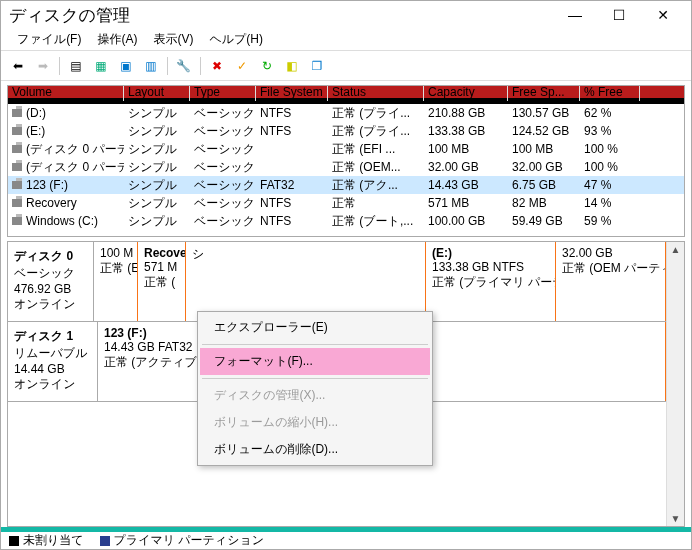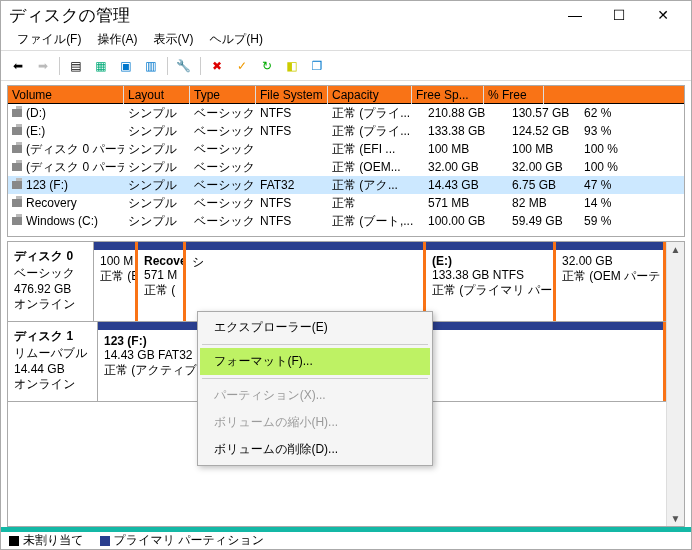--- a/index.html
+++ b/index.html
@@ -7,45 +7,45 @@
 .titlebar { height: 28px; display: flex; align-items: center; padding: 0 6px; }
 .titlebar .title { flex: 1; font-size: 17px; padding-left: 2px; }
 .titlebar .winbtn { width: 44px; height: 28px; display: flex; align-items: center; justify-content: center; cursor: pointer; font-size: 14px; }
 .menubar { height: 22px; display: flex; align-items: center; padding: 0 8px; border-bottom: 1px solid #ddd; }
 .menubar span { padding: 2px 8px; cursor: pointer; }
 .toolbar { height: 30px; display: flex; align-items: center; padding: 2px 6px; gap: 3px; border-bottom: 1px solid #ddd; }
 .toolbar .tb { width: 22px; height: 22px; display: flex; align-items: center; justify-content: center; cursor: pointer; border: 1px solid transparent; border-radius: 2px; }
 .toolbar .sep { width: 1px; height: 18px; background: #ccc; margin: 0 2px; }
 .pane-top { flex: 0 0 152px; border: 1px solid #aaa; margin: 4px 6px 0 6px; overflow: hidden; display: flex; flex-direction: column; }
 .thead, .trow { display: flex; align-items: center; height: 18px; }
-.thead { background: #f97316; border-bottom: 1px solid #000000; }
+.thead { background: #b91c1c; border-bottom: 6px solid #000000; }
 .thead > div { border-right: 1px solid #ddd; padding: 2px 4px; white-space: nowrap; overflow: hidden; }
 .trow > div { padding: 2px 4px; white-space: nowrap; overflow: hidden; text-overflow: clip; }
 .c0 { width: 116px; } .c1 { width: 66px; } .c2 { width: 66px; } .c3 { width: 72px; } .c4 { width: 96px; } .c5 { width: 84px; } .c6 { width: 72px; } .c7 { width: 60px; }
 .trow.selected { background: #cce8ff; }
 .vol-icon { display: inline-block; width: 10px; height: 8px; background: #888; margin-right: 4px; position: relative; top: 0; }
 .vol-icon::before { content: ""; position: absolute; top: -3px; left: 4px; width: 6px; height: 3px; background: #bbb; }
 .pane-bot { flex: 1; margin: 4px 6px 0 6px; border: 1px solid #aaa; overflow: hidden; }
 .diskrow { display: flex; border-bottom: 1px solid #aaa; height: 80px; }
 .diskhead { width: 90px; border-right: 1px solid #aaa; padding: 6px; }
 .diskhead .dname { font-weight: bold; }
 .stripe { height: 8px; background: #2a3f8f; }
 .part-area { flex: 1; display: flex; }
-.partition { border-right: 3px solid #f97316; display: flex; flex-direction: column; }
+.partition { border-right: 1px solid #f97316; display: flex; }
 .partition .pbody { padding: 4px 6px; flex: 1; overflow: hidden; white-space: nowrap; }
 .partition .pname { font-weight: bold; }
 .scrollbar { width: 18px; background: #f0f0f0; border-left: 1px solid #ddd; display: flex; flex-direction: column; justify-content: space-between; align-items: center; }
 .scrollbar .arr { width: 100%; text-align: center; font-size: 10px; color: #555; padding: 2px 0; cursor: pointer; }
 .legend { height: 22px; display: flex; align-items: flex-end; padding: 0 8px; gap: 6px; border-top: 5px solid #14b8a6; margin-top: auto; }
 .lg { display: flex; align-items: center; gap: 4px; margin-right: 10px; }
 .lg .sq { width: 10px; height: 10px; }
 .context { position: absolute; left: 196px; top: 230px; width: 236px; background: #f5f5f5; border: 1px solid #aaa; box-shadow: 2px 2px 6px rgba(0,0,0,0.25); z-index: 50; padding: 2px; }
 .context .mi { padding: 5px 14px; cursor: pointer; }
 .context .mi.disabled { color: #9a9a9a; cursor: default; }
-.context .mi.hl { background: #bef264; }
+.context .mi.hl { background: #f9a8d4; }
 .context hr { border: none; border-top: 1px solid #ccc; margin: 3px 2px; }
 .wrap { position: relative; flex: 1; display: flex; flex-direction: column; }
 </style>
 </head>
 <body>
 
 <div class="titlebar">
   <span class="title">ディスクの管理</span>
   <div class="winbtn">—</div>
   <div class="winbtn">☐</div>
@@ -78,20 +78,21 @@
 </div>
 
 <div class="wrap">
 
 <div class="pane-top">
   <div class="thead">
     <div class="c0">Volume</div>
     <div class="c1">Layout</div>
     <div class="c2">Type</div>
     <div class="c3">File System</div>
+    <div class="c4">Status</div>
     <div class="c5">Capacity</div>
     <div class="c6">Free Sp...</div>
     <div class="c7">% Free</div>
   </div>
   <div id="volrows">
         <div class="trow">
           <div class="c0"><span class="vol-icon"></span>(D:)</div>
           <div class="c1">シンプル</div>
           <div class="c2">ベーシック</div>
           <div class="c3">NTFS</div>
@@ -249,19 +250,19 @@
         <div class="sq" style="background:#2a3f8f;"></div>
         <span>プライマリ パーティション</span>
       </div>
 </div>
 
 <div class="context">
   <div class="mi">エクスプローラー(E)</div>
   <hr>
   <div class="mi hl">フォーマット(F)...</div>
   <hr>
-  <div class="mi disabled">パーティション(X)...</div>
+  <div class="mi disabled">ディスクの管理(X)...</div>
   <div class="mi disabled">ボリュームの縮小(H)...</div>
   <div class="mi">ボリュームの削除(D)...</div>
 
 </div>
 
 </div>
 
 </body></html>

